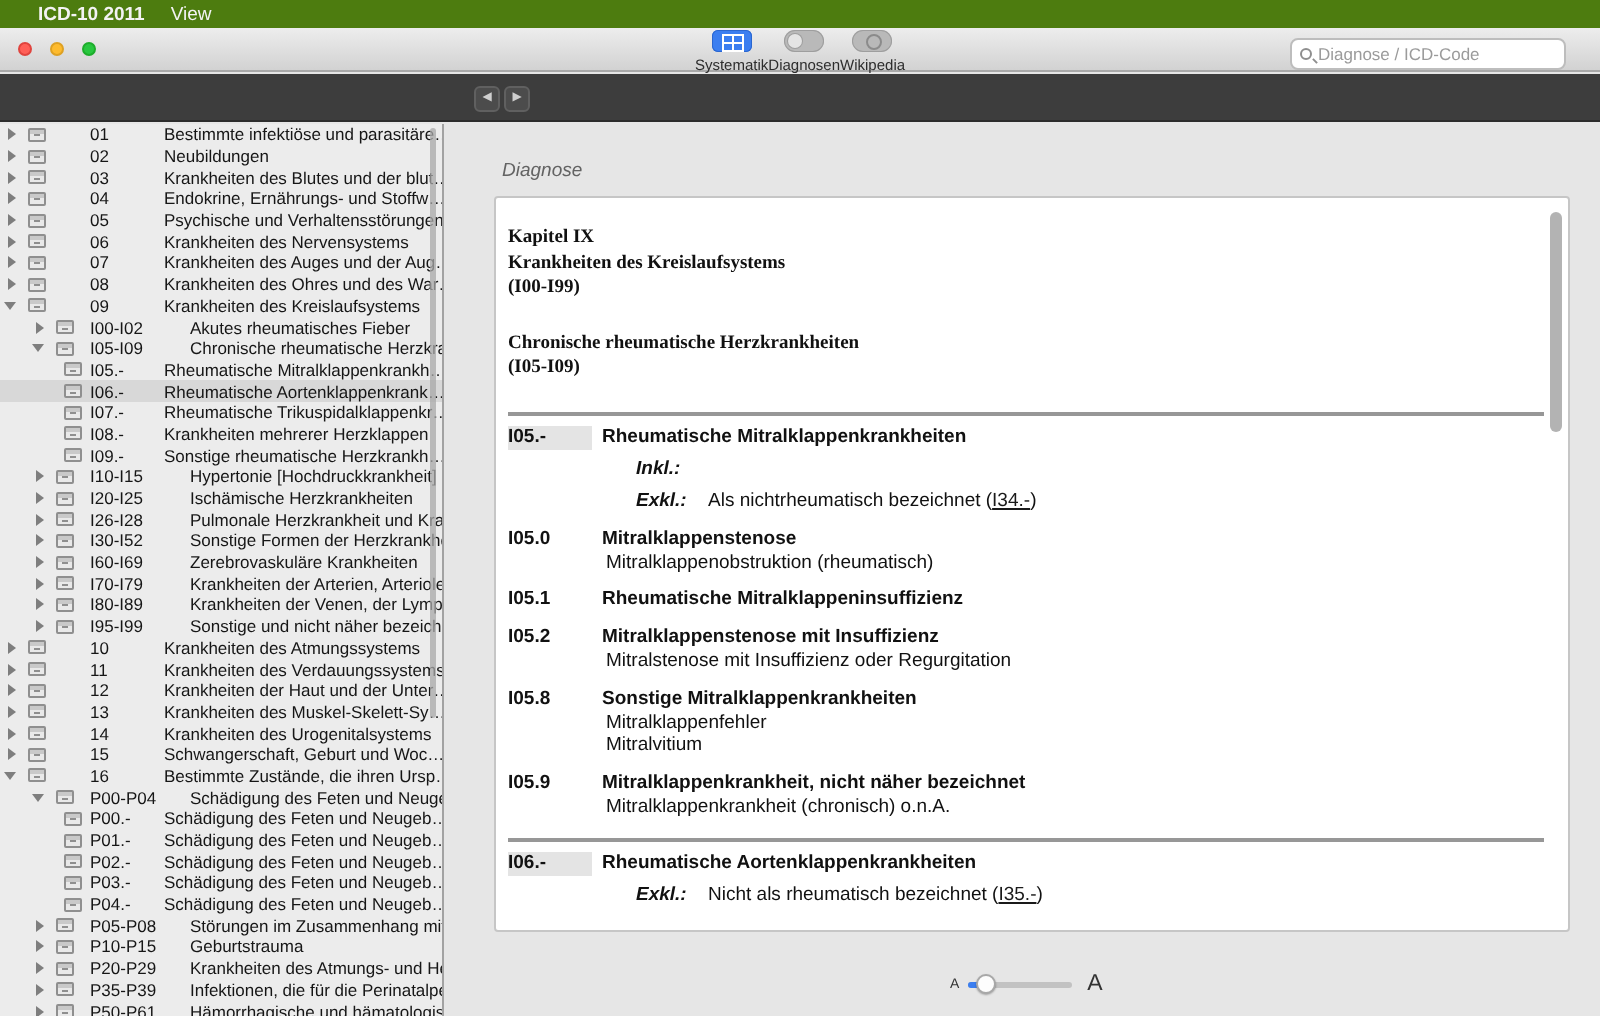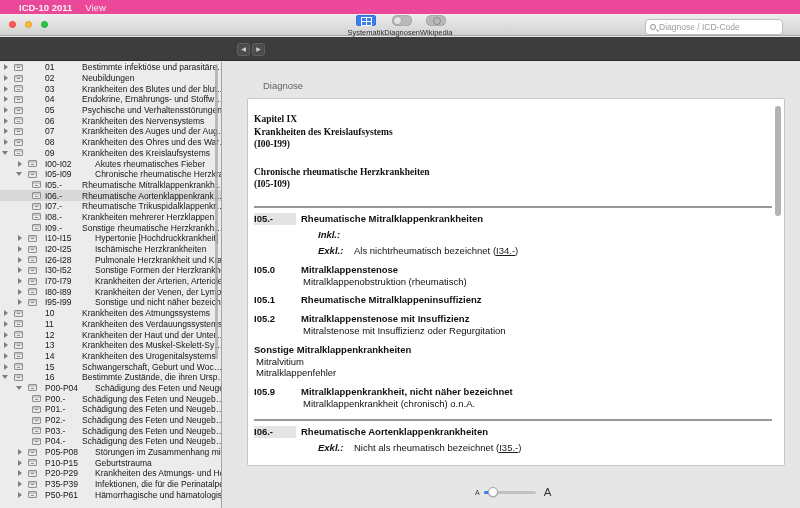--- a/index.html
+++ b/index.html
@@ -1,20 +1,20 @@
 <!DOCTYPE html>
 <html><head>
 <meta charset="utf-8">
 <style>
   * { margin:0; padding:0; box-sizing:border-box; }
   html,body { width:800px; height:508px; overflow:hidden; }
   body { font-family:"Liberation Sans","DejaVu Sans",sans-serif; background:#e6e6e6; position:relative; -webkit-font-smoothing:antialiased; }
 
   
-  .menubar { position:absolute; left:0; top:0; width:800px; height:14px; background:#ec4899; display:flex; align-items:center; color:#f3f3f3; font-size:9.5px; }
+  .menubar { position:absolute; left:0; top:0; width:800px; height:14px; background:#4d7c0f; display:flex; align-items:center; color:#f3f3f3; font-size:9.5px; }
   .menubar .apple { margin-left:9px; font-size:9px; line-height:14px; }
   .menubar .appname { font-weight:bold; margin-left:10px; }
   .menubar .menu-item { margin-left:13px; }
 
   
   .toolbar { position:absolute; left:0; top:14px; width:800px; height:22px; background:linear-gradient(#ededed,#d2d2d2); border-bottom:1px solid #a9a9a9; }
   .tl { position:absolute; top:7px; width:7px; height:7px; border-radius:50%; }
   .tl.red { left:9px; background:#ff5f57; border:0.5px solid #e0443e; }
   .tl.yellow { left:25px; background:#febb2e; border:0.5px solid #dea123; }
   .tl.green { left:41px; background:#28c73f; border:0.5px solid #1dad2b; }
@@ -54,21 +54,21 @@
   .tri.open { border-left:3px solid transparent; border-right:3px solid transparent; border-top:4.5px solid #7e7e7e; }
   .tree-ico { flex:none; width:9px; height:7px; border:1px solid #8f8f8f; border-radius:1px; background:linear-gradient(#c9c9c9 2px,#e9e9e9 2px); position:relative; }
   .tree-ico::after { content:""; position:absolute; left:2px; top:2.5px; width:3px; height:1px; background:#8f8f8f; }
   .tree-code { flex:none; margin-left:22px; width:37px; }
   .tree-row.d2 .tree-code { margin-left:8px; width:50px; }
   .tree-row.d3 .tree-code { margin-left:4px; width:37px; }
   .tree-label { flex:1; overflow:hidden; padding-right:4px; }
 
   
   .pane { position:absolute; left:223px; top:0; width:577px; height:446px; background:#e6e6e6; }
-  .pane-title { position:absolute; left:40px; top:18px; font-size:9.5px; color:#636363; }
+  .pane-title { position:absolute; left:28px; top:18px; font-size:9.5px; color:#636363;font-style:italic; }
   .docbox { position:absolute; left:24px; top:36px; width:538px; height:368px; background:#fff; border:1px solid #c6c6c6; border-radius:2px; overflow:hidden; }
   .doc-scroll { position:absolute; right:3px; top:7px; width:6px; height:110px; background:#b3b3b3; border-radius:3px; }
   .doc-content { position:absolute; left:0; top:0; right:12px; padding:14px 0 0 6px; font-size:9.5px; color:#111; line-height:12px; }
 
   .doc-header { font-weight:bold; margin-bottom:15px;font-family:Liberation Serif, serif; }
   .doc-header div { line-height:12.5px; }
 
   .doc-block { display:flex; margin-bottom:7px; }
   .doc-block.divided { border-top:2px solid #979797; padding-top:5px; margin-top:10px; }
   .doc-code { flex:none; width:47px; font-weight:bold; }
@@ -288,20 +288,28 @@
           </span>
           <span class="tree-ico"></span>
           <span class="tree-code">I30-I52</span>
           <span class="tree-label">Sonstige Formen der Herzkrankheit</span>
         </div>
         <div class="tree-row d2">
           <span class="slot d2">
             <span class="tri closed"></span>
           </span>
           <span class="tree-ico"></span>
+          <span class="tree-code">I60-I69</span>
+          <span class="tree-label">Zerebrovaskuläre Krankheiten</span>
+        </div>
+        <div class="tree-row d2">
+          <span class="slot d2">
+            <span class="tri closed"></span>
+          </span>
+          <span class="tree-ico"></span>
           <span class="tree-code">I70-I79</span>
           <span class="tree-label">Krankheiten der Arterien, Arteriolen…</span>
         </div>
         <div class="tree-row d2">
           <span class="slot d2">
             <span class="tri closed"></span>
           </span>
           <span class="tree-ico"></span>
           <span class="tree-code">I80-I89</span>
           <span class="tree-label">Krankheiten der Venen, der Lymphg…</span>
@@ -492,24 +500,25 @@
             </div>
           </div>
           <div class="doc-block">
             <div class="doc-code"><span class="cd">I05.2</span></div>
             <div class="doc-main">
               <div class="doc-title">Mitralklappenstenose mit Insuffizienz</div>
               <div class="doc-sub">Mitralstenose mit Insuffizienz oder Regurgitation</div>
             </div>
           </div>
           <div class="doc-block">
+            <div class="doc-code"><span class="cd">I05.8</span></div>
             <div class="doc-main">
               <div class="doc-title">Sonstige Mitralklappenkrankheiten</div>
+              <div class="doc-sub">Mitralklappenfehler</div>
               <div class="doc-sub">Mitralvitium</div>
-              <div class="doc-sub">Mitralklappenfehler</div>
             </div>
           </div>
           <div class="doc-block">
             <div class="doc-code"><span class="cd">I05.9</span></div>
             <div class="doc-main">
               <div class="doc-title">Mitralklappenkrankheit, nicht näher bezeichnet</div>
               <div class="doc-sub">Mitralklappenkrankheit (chronisch) o.n.A.</div>
             </div>
           </div>
           <div class="doc-block divided">

